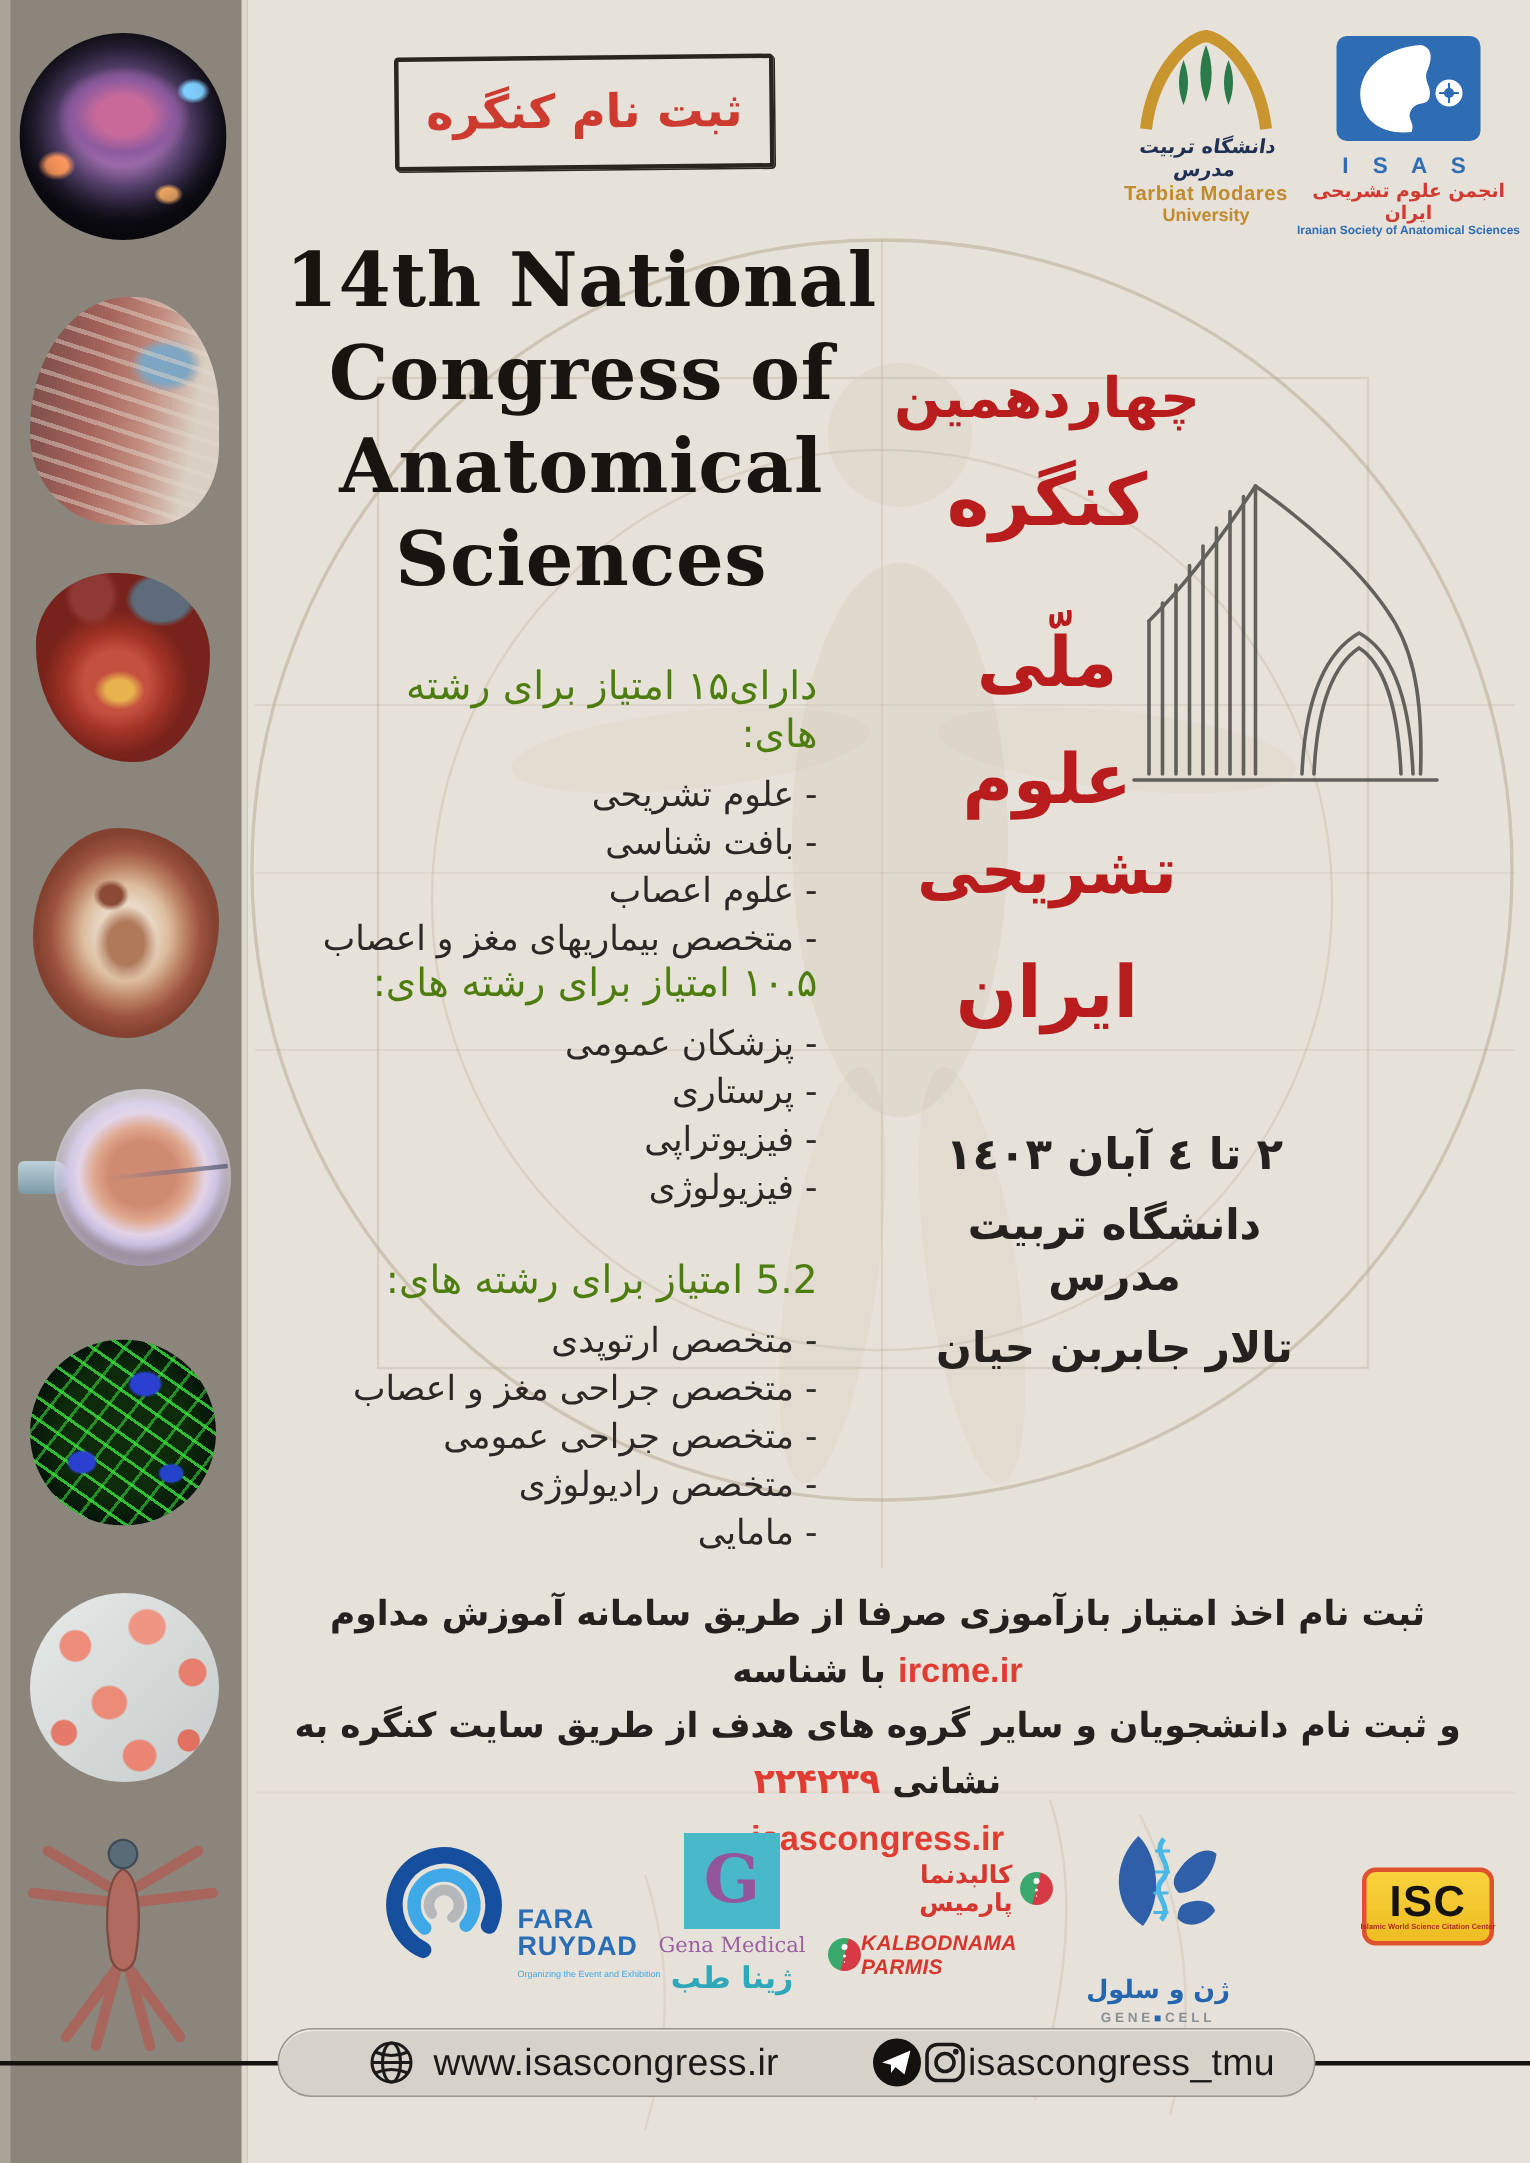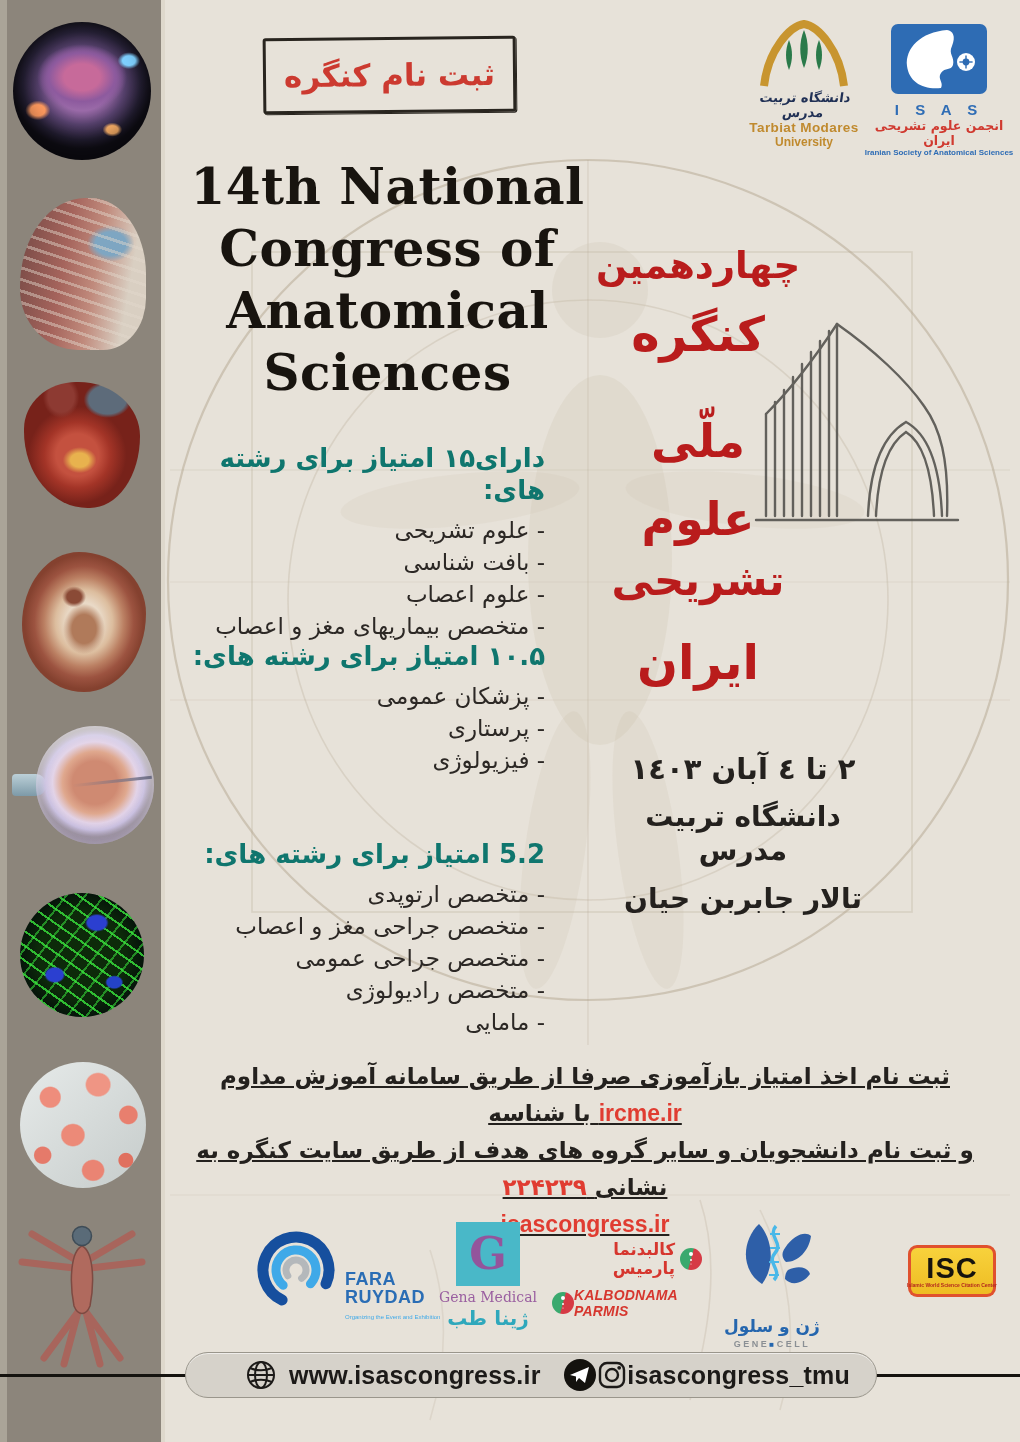--- a/index.html
+++ b/index.html
@@ -89,21 +89,21 @@
   .isas .fa-name{display:block;color:#d03a30;font-size:12.5px;font-weight:bold;}
   .isas .en-name{display:block;color:#2f6db5;font-size:8px;font-weight:bold;}
 
   
   .title{left:160px;top:156px;width:455px;text-align:center;
     font-family:"DejaVu Serif",serif;font-weight:bold;color:#18140f;
     font-size:50px;line-height:62px;letter-spacing:.5px;}
 
   
   .clist{left:185px;width:360px;text-align:right;}
-  .clist .hd{color:#0f766e;font-size:26px;font-weight:bold;line-height:32px;}
+  .clist .hd{color:#4d7c0f;font-size:26px;font-weight:normal;line-height:32px;margin-left:32px;}
   .clist .it{color:#2c2825;font-size:23px;line-height:32px;}
   .clist1{top:442px;}.clist2{top:640px;}.clist3{top:838px;}
   .clist .items{margin-top:8px;}
 
   
   .fa-title{left:592px;top:244px;width:212px;}
   .fa-title div{position:absolute;width:100%;text-align:center;font-weight:bold;color:#b91c1c;}
   .fw1{top:0;font-size:37px;}
   .fw2{top:62px;font-size:48px;}
   .fw3{top:170px;font-size:46px;}
@@ -114,21 +114,21 @@
   .azadi{left:752px;top:316px;width:212px;height:212px;}
 
   
   .event{left:598px;top:752px;width:290px;text-align:center;color:#24211e;font-weight:bold;}
   .event .dt{font-size:29px;line-height:34px;}
   .event .v1{font-size:28px;line-height:34px;margin-top:14px;}
   .event .v2{font-size:28px;line-height:34px;margin-top:14px;}
 
   
   .note{left:185px;top:1058px;width:800px;text-align:center;font-weight:bold;
-    font-size:23px;line-height:37px;color:#24211e;text-decoration:underline;}
+    font-size:23px;line-height:37px;color:#24211e;}
   .note .red{color:#e03c31;}
   .note .lat{font-family:"Liberation Sans",sans-serif;}
 
   
   .fara{left:255px;top:1226px;width:210px;height:92px;}
   .fara .txt{position:absolute;left:90px;top:44px;color:#2a6db5;font-weight:bold;font-size:18px;line-height:18px;letter-spacing:.5px;}
   .fara .tag{display:block;color:#3fa9e8;font-size:6px;font-weight:normal;letter-spacing:0;margin-top:2px;}
   .gena{left:438px;top:1222px;width:100px;text-align:center;}
   .gena .sq{width:64px;height:64px;margin:0 auto;background:#49b8c8;display:flex;align-items:center;justify-content:center;}
   .gena .g{font-family:"DejaVu Serif",serif;font-size:44px;font-weight:bold;color:#93559c;line-height:1;}
@@ -152,21 +152,21 @@
   .isc .acr{color:#16130e;font-size:29px;font-weight:bold;line-height:27px;letter-spacing:1px;}
   .isc .cap{color:#b3281e;font-size:5px;font-weight:bold;white-space:nowrap;}
 
   
   .footline{left:0;top:1374px;width:1020px;height:3px;background:#15130f;}
   .pill{left:185px;top:1352px;width:692px;height:46px;border-radius:23px;background:#d6d2ca;
     border:1px solid #9a968c;display:flex;align-items:center;box-sizing:border-box;
     box-shadow:inset 0 1px 0 rgba(255,255,255,.6);}
   .pill .grp1{display:flex;align-items:center;gap:13px;margin-left:60px;}
   .pill .grp2{display:flex;align-items:center;margin-left:auto;margin-right:26px;}
-  .pill .ftxt{font-size:25px;font-weight:bold;color:#1c1a18;letter-spacing:.2px;}
+  .pill .ftxt{font-size:25px;font-weight:normal;color:#1c1a18;letter-spacing:.2px;}
 </style>
 </head>
 <body>
 
 <div class="poster">
 
   <svg class="bg-sketch" viewBox="0 0 1020 1442">
     <g stroke="#b3a58f" fill="none">
       <circle cx="588" cy="580" r="420" stroke-width="2.2" opacity=".5"></circle>
       <circle cx="588" cy="600" r="300" stroke-width="1.6" opacity=".28"></circle>
@@ -267,20 +267,21 @@
       <div class="it">- علوم اعصاب</div>
       <div class="it">- متخصص بیماریهای مغز و اعصاب</div>
     </div>
   </div>
 
   <div class="abs clist clist2 fa">
     <div class="hd">۱۰.۵ امتیاز برای رشته های:</div>
     <div class="items">
       <div class="it">- پزشکان عمومی</div>
       <div class="it">- پرستاری</div>
+      <div class="it">- فیزیوتراپی</div>
       <div class="it">- فیزیولوژی</div>
     </div>
   </div>
 
   <div class="abs clist clist3 fa">
     <div class="hd">5.2 امتیاز برای رشته های:</div>
     <div class="items">
       <div class="it">- متخصص ارتوپدی</div>
       <div class="it">- متخصص جراحی مغز و اعصاب</div>
       <div class="it">- متخصص جراحی عمومی</div>

